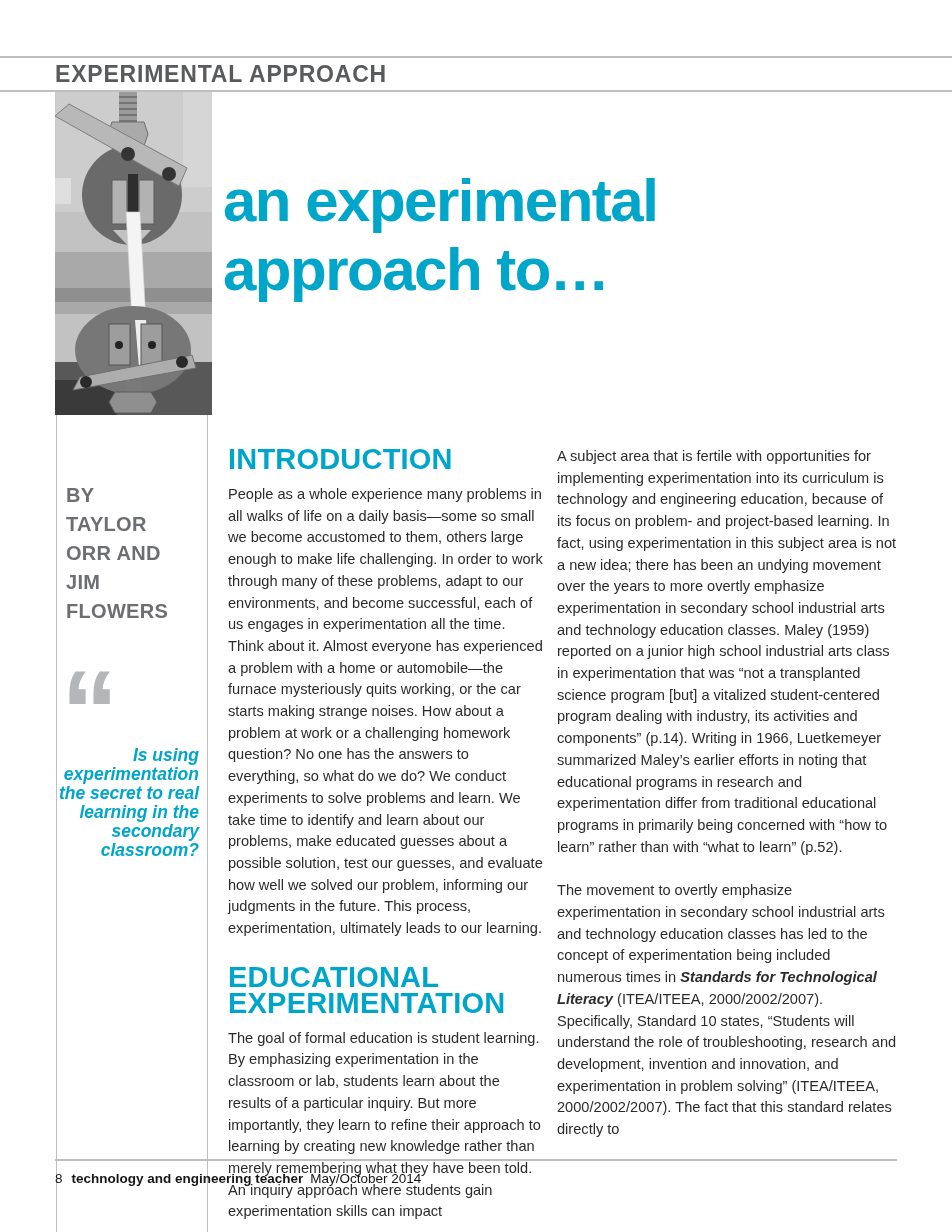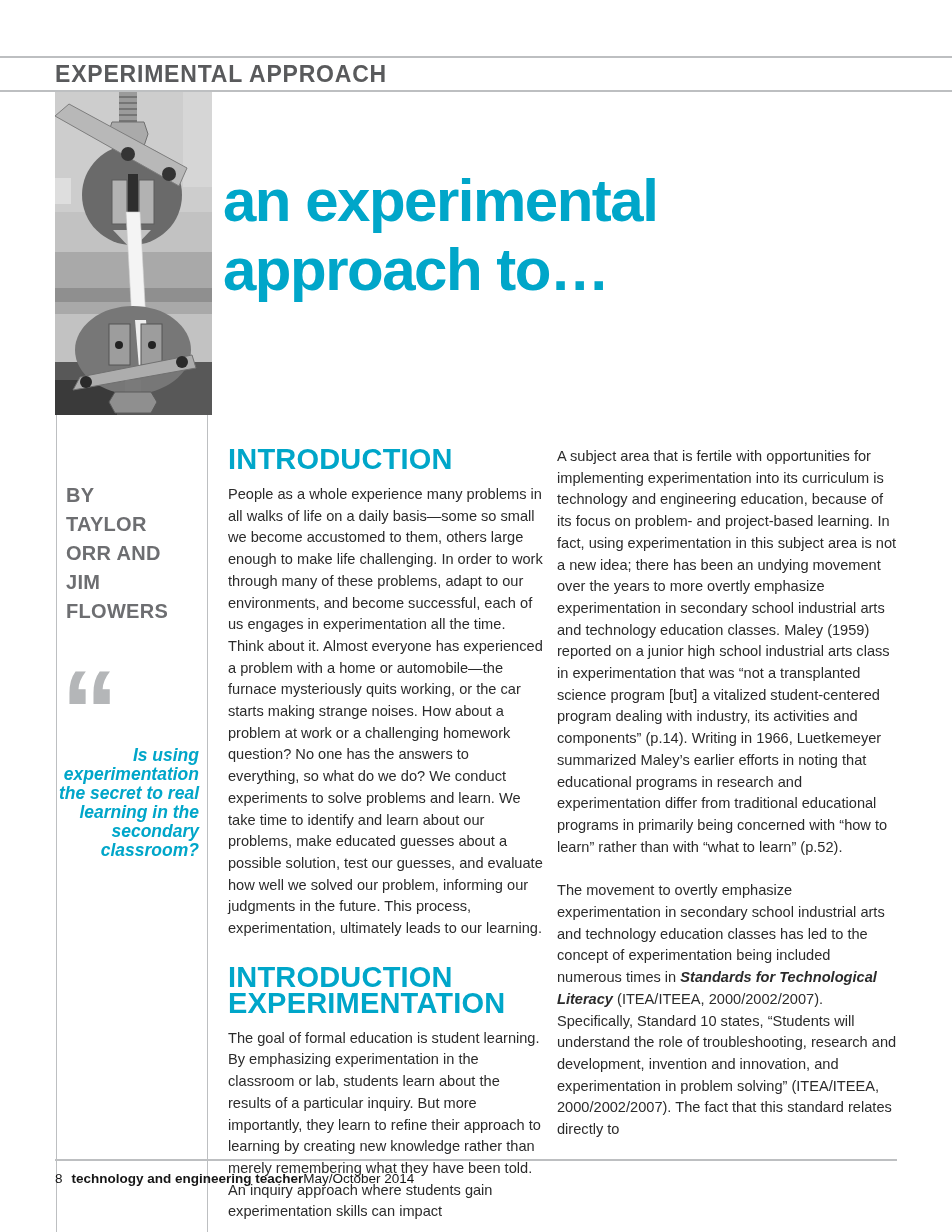--- a/index.html
+++ b/index.html
@@ -34,21 +34,21 @@
   .col-mid{left:228px;width:316px;}
   .col-right{left:557px;width:340px;}
   .col h2{margin:0 0 12px 0;font-size:29px;line-height:26px;font-weight:bold;
           color:#00a6c9;letter-spacing:0.2px;}
   .col h2.second{margin-top:24px;}
   .col p{margin:0 0 22px 0;font-size:14.6px;line-height:21.7px;color:#2b2b2b;}
   .book-title{font-weight:bold;font-style:italic;}
 
   .footer{position:absolute;left:55px;top:1171px;font-size:13.5px;color:#161616;}
   .footer .pgnum{margin-right:9px;}
-  .footer .journal{font-weight:bold;margin-right:0;}
+  .footer .journal{font-weight:bold;margin-right:7px;}
 </style>
 </head>
 <body>
 
 <div class="page">
 
   <div class="rule rule-top"></div>
   <div class="kicker">EXPERIMENTAL APPROACH</div>
   <div class="rule rule-mid"></div>
 
@@ -102,21 +102,21 @@
       <div>JIM</div>
       <div>FLOWERS</div>
     </div>
     <div class="quote-mark">“</div>
     <div class="pull-quote">Is using experimentation the secret to real learning in the secondary classroom?</div>
   </div>
 
   <div class="col col-mid">
     <h2>INTRODUCTION</h2>
     <p>People as a whole experience many problems in all walks of life on a daily basis—some so small we become accustomed to them, others large enough to make life challenging. In order to work through many of these problems, adapt to our environments, and become successful, each of us engages in experimentation all the time. Think about it. Almost everyone has experienced a problem with a home or automobile—the furnace mysteriously quits working, or the car starts making strange noises. How about a problem at work or a challenging homework question? No one has the answers to everything, so what do we do? We conduct experiments to solve problems and learn. We take time to identify and learn about our problems, make educated guesses about a possible solution, test our guesses, and evaluate how well we solved our problem, informing our judgments in the future. This process, experimentation, ultimately leads to our learning.</p>
-    <h2 class="second">INTRODUCTION EXPERIMENTATION</h2>
+    <h2 class="second">EDUCATIONAL EXPERIMENTATION</h2>
     <p>The goal of formal education is student learning. By emphasizing experimentation in the classroom or lab, students learn about the results of a particular inquiry. But more importantly, they learn to refine their approach to learning by creating new knowledge rather than merely remembering what they have been told. An inquiry approach where students gain experimentation skills can impact</p>
   </div>
 
   <div class="col col-right">
     <p>A subject area that is fertile with opportunities for implementing experimentation into its curriculum is technology and engineering education, because of its focus on problem- and project-based learning. In fact, using experimentation in this subject area is not a new idea; there has been an undying movement over the years to more overtly emphasize experimentation in secondary school industrial arts and technology education classes. Maley (1959) reported on a junior high school industrial arts class in experimentation that was “not a transplanted science program [but] a vitalized student-centered program dealing with industry, its activities and components” (p.14). Writing in 1966, Luetkemeyer summarized Maley’s earlier efforts in noting that educational programs in research and experimentation differ from traditional educational programs in primarily being concerned with “how to learn” rather than with “what to learn” (p.52).</p>
     <p><span>The movement to overtly emphasize experimentation in secondary school industrial arts and technology education classes has led to the concept of experimentation being included numerous times in </span><span class="book-title">Standards for Technological Literacy</span><span> (ITEA/ITEEA, 2000/2002/2007). Specifically, Standard 10 states, “Students will understand the role of troubleshooting, research and development, invention and innovation, and experimentation in problem solving” (ITEA/ITEEA, 2000/2002/2007). The fact that this standard relates directly to</span></p>
   </div>
 
   <div class="rule rule-bottom"></div>
   <div class="footer">

